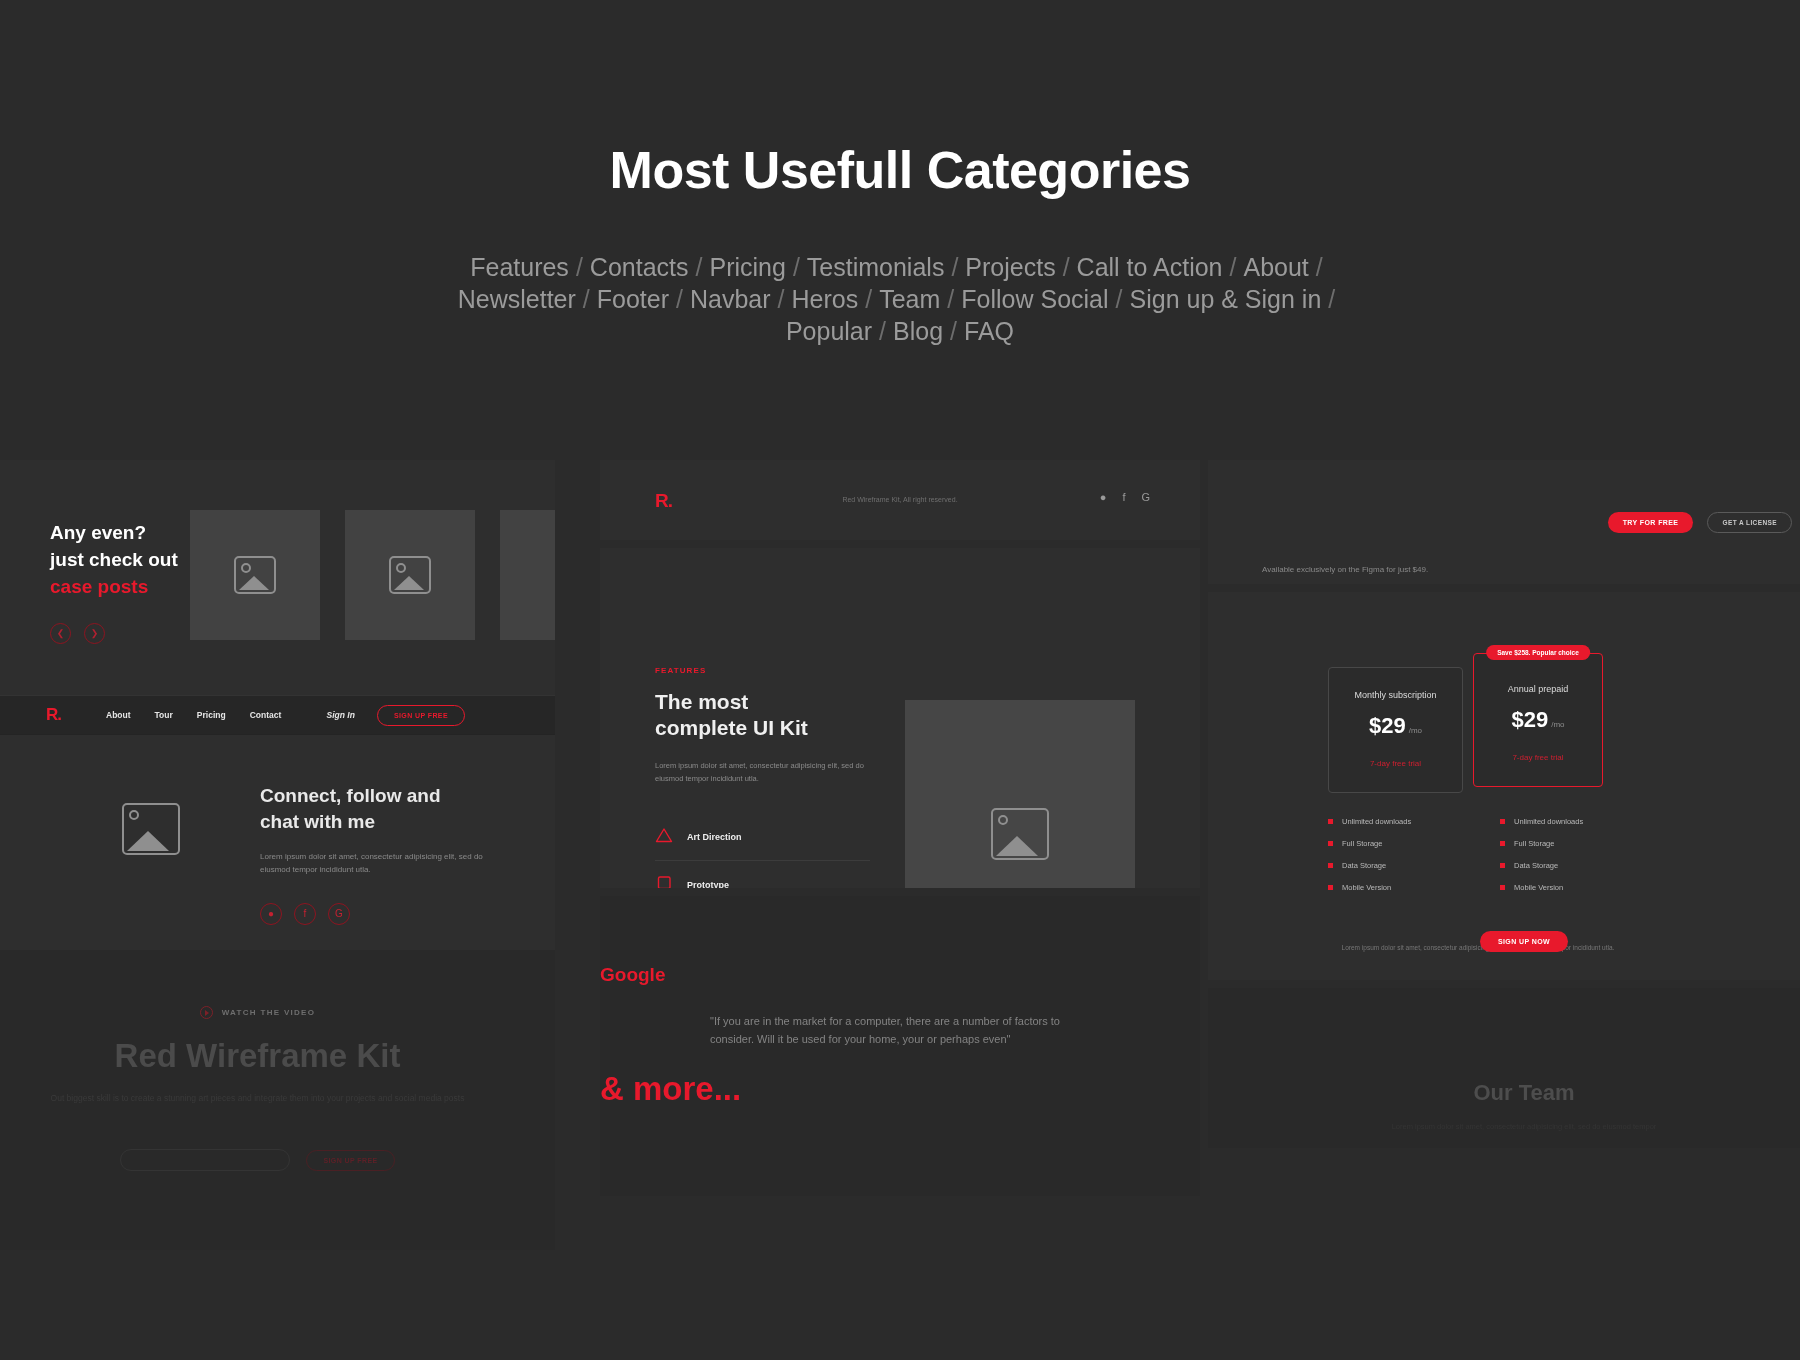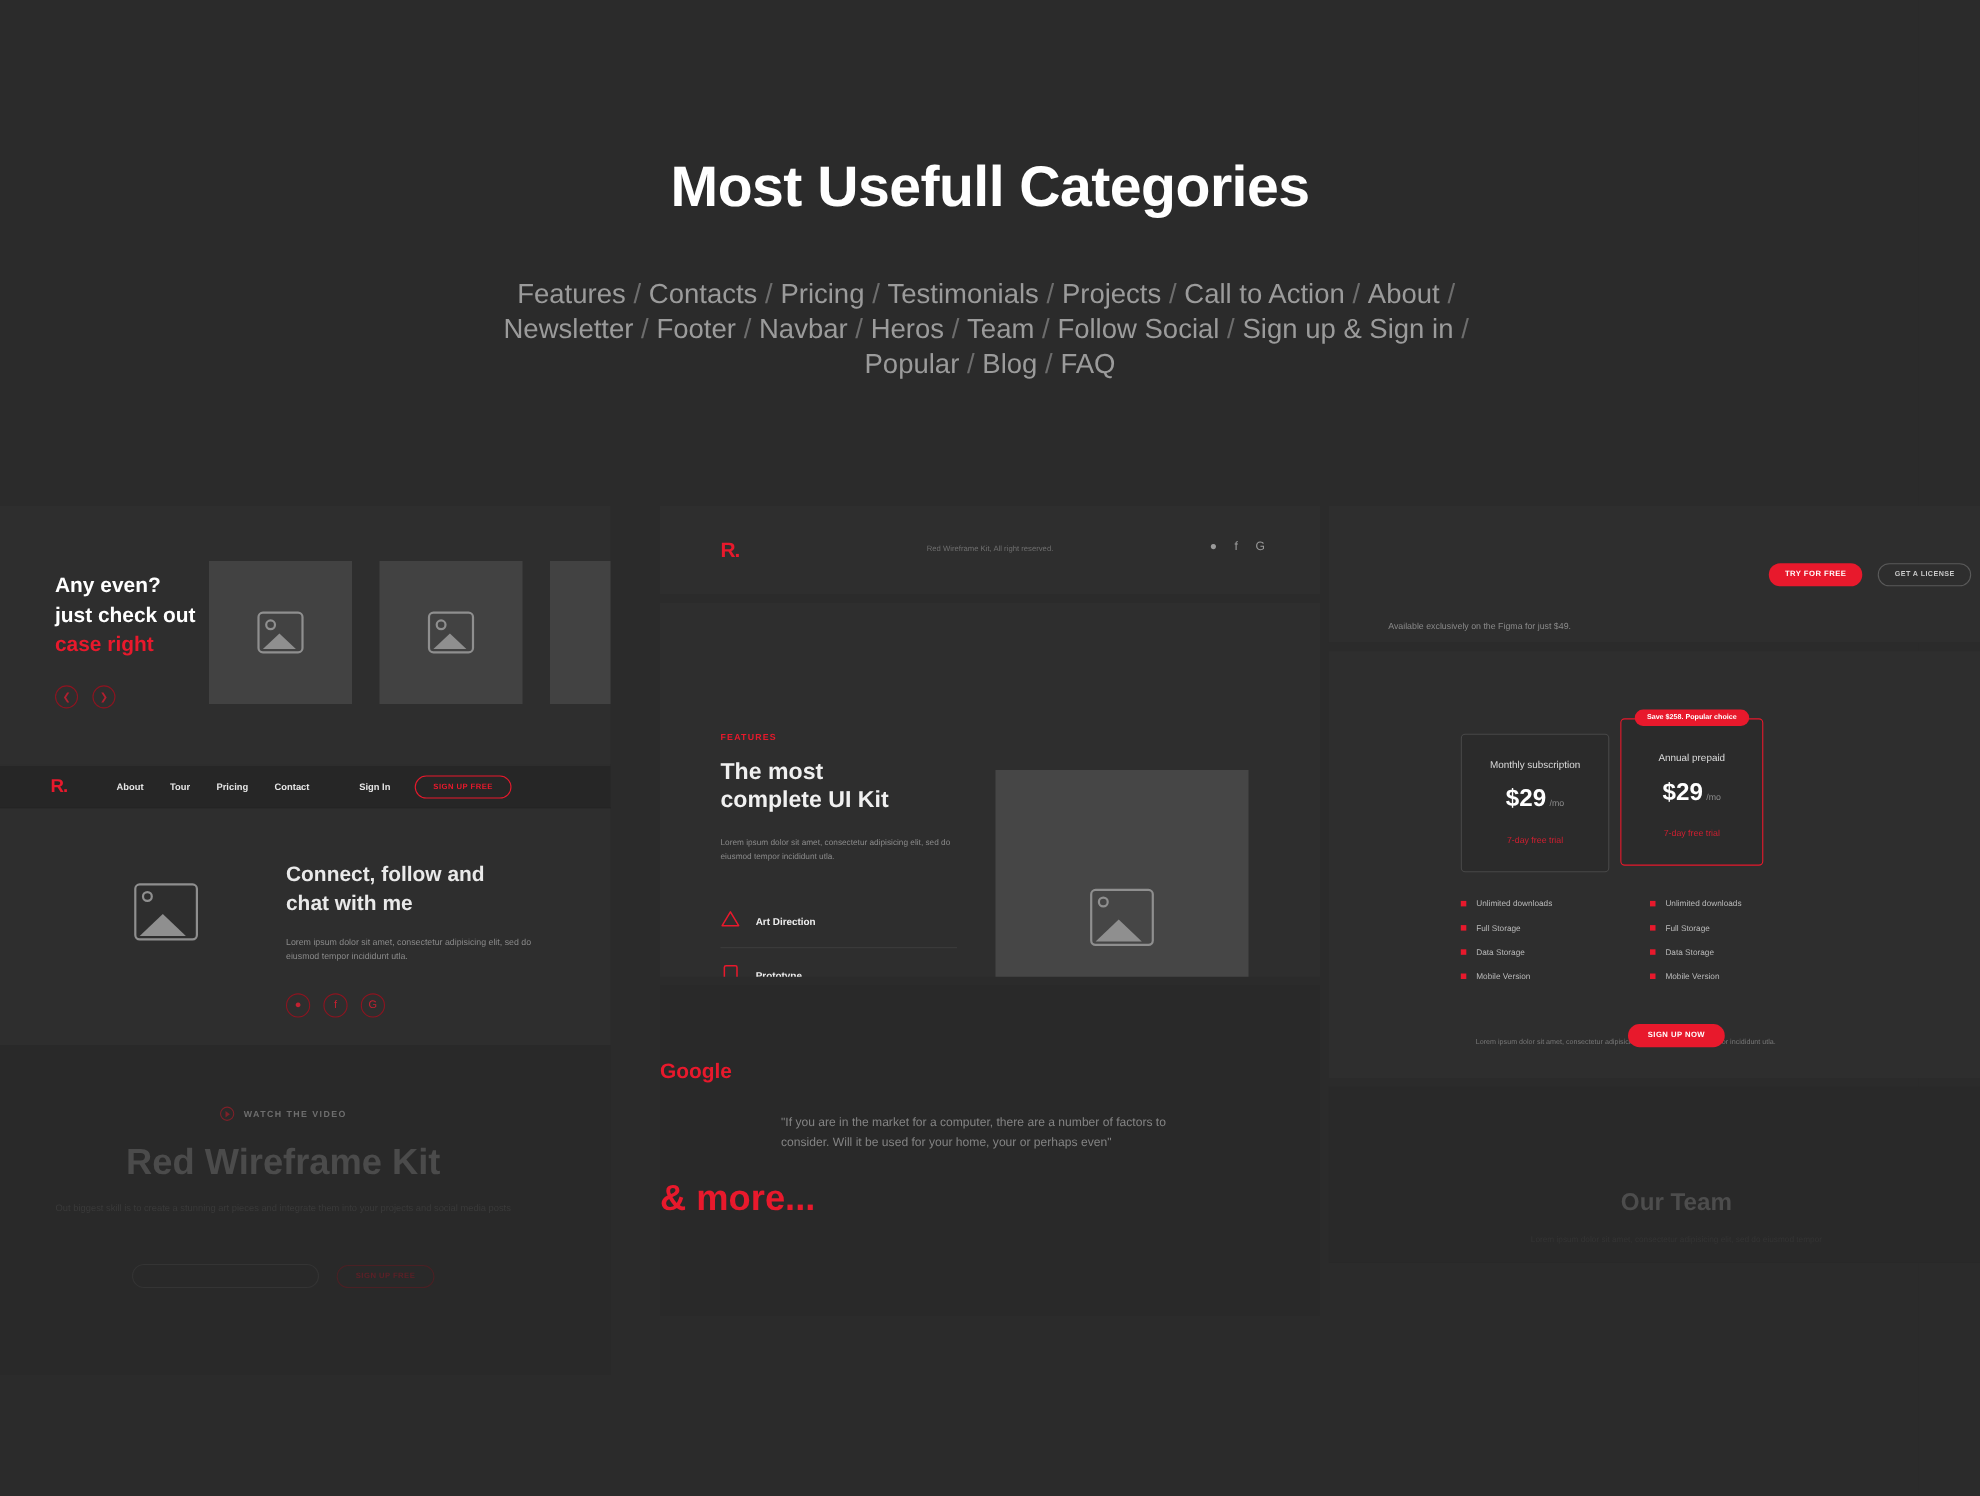--- a/index.html
+++ b/index.html
@@ -46,21 +46,21 @@
   .ph-ico.big { width:58px; height:52px; }
   .ph-ico.big::after { border-left-width:21px; border-right-width:21px; border-bottom-width:20px; }
 
   
   .navbar { height:40px; background:#262626; display:flex; align-items:center; padding:0 0 0 86px;
             border-top:1px solid #333; border-bottom:1px solid #242424; position:relative; }
   .logo-r { color:#e8192c; font-weight:800; font-size:17px; letter-spacing:-1px; }
   .nav-links { display:flex; gap:24px; margin-left:45px; }
   .nav-links a { font-size:8.5px; font-weight:700; color:#e6e6e6; text-decoration:none; }
   .nav-right { position:absolute; right:90px; display:flex; align-items:center; gap:22px; }
-  .signin { font-size:8.5px; font-weight:700; color:#e6e6e6; }
+  .signin { font-size:8.5px; font-weight:700; color:#e6e6e6;font-style:italic; }
   .signup-btn { border:1px solid #e8192c; color:#e8192c; font-size:7px; font-weight:700;
                 padding:6px 16px; border-radius:13px; letter-spacing:0.4px; }
 
   
   .connect { height:215px; background:#2e2e2e; position:relative; }
   .connect-img { position:absolute; left:162px; top:68px; }
   .connect-body { position:absolute; left:300px; top:48px; width:230px; }
   .connect-h { font-size:19px; font-weight:700; line-height:1.35; color:#e9e9e9; }
   .connect-p { margin-top:16px; font-size:8px; line-height:1.65; color:#8a8a8a; }
   .socials { display:flex; gap:12px; margin-top:26px; }
@@ -158,21 +158,21 @@
 
   <div class="panels">
 
     <div class="col col-left">
 
       <div class="card case-card">
         <div class="case-text">
           <div class="case-h">
             <div>Any even?</div>
             <div>just check out</div>
-            <div class="red">case right</div>
+            <div class="red">case posts</div>
           </div>
           <div class="arrows">
             <div class="arrow">❮</div>
             <div class="arrow">❯</div>
           </div>
         </div>
         <div class="thumbs">
           <div class="thumb">
               <div class="ph-ico"></div>
             </div>

